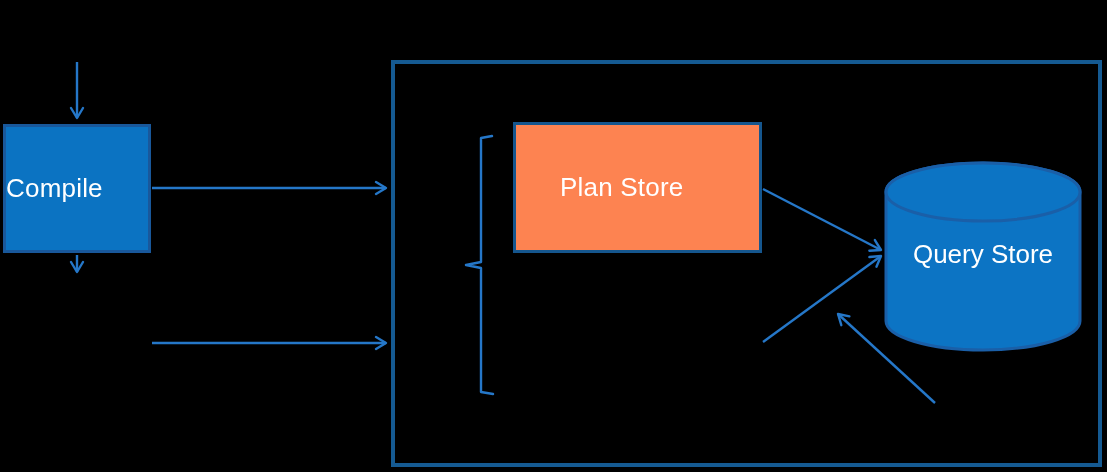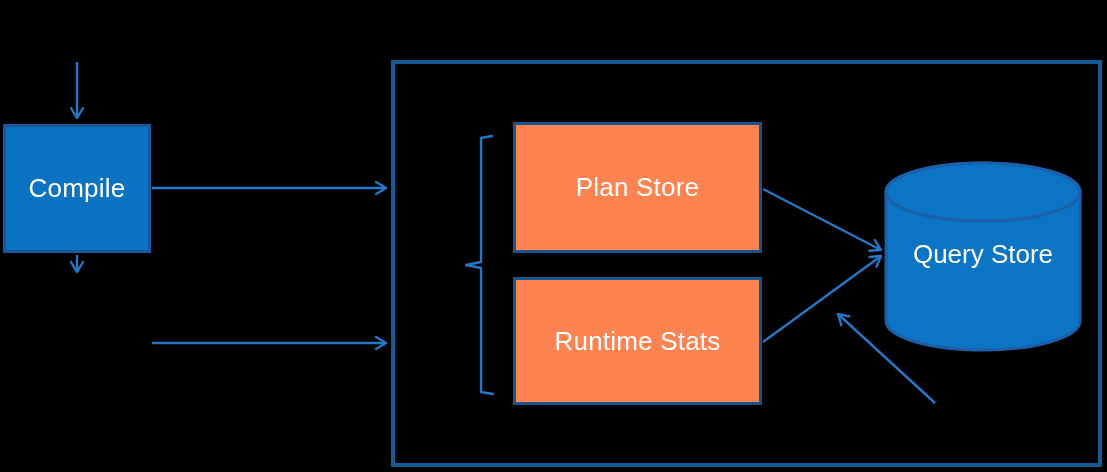--- a/index.html
+++ b/index.html
@@ -18,42 +18,42 @@
   #stage{
     position:relative;
     width:1107px;height:472px;
     background:var(--background);
     font-family:"Liberation Sans", sans-serif;
     overflow:hidden;
   }
   .node{
     position:absolute;
     box-sizing:border-box;
-    display:flex;align-items:center;justify-content:center;
+    display:flex;align-items:center;justify-content:flex-start;
     color:var(--text);
     font-size:26px;
     letter-spacing:0.2px;
   }
   .blue-node{
     background:var(--node-blue-fill);
     border:3px solid var(--node-blue-border);
   }
   .orange-node{
     background:var(--node-orange-fill);
     border:3px solid var(--node-orange-border);
   }
   #compile-box{left:3px;top:124px;width:148px;height:129px;}
   #execute-box{left:3px;top:278px;width:148px;height:127px;}
   #container-box{
     position:absolute;box-sizing:border-box;
     left:391px;top:60px;width:711px;height:407px;
     border:4px solid var(--container-border);
     background:transparent;
   }
-  #plan-store-box{left:513px;top:122px;width:249px;height:131px;}
+  #plan-store-box{left:513px;top:122px;width:249px;height:131px;padding-left:44px;}
   #runtime-stats-box{left:513px;top:277px;width:249px;height:128px;}
   #cylinder-label{
     position:absolute;
     left:886px;top:238px;width:194px;
     color:var(--text);
     font-size:26px;line-height:33px;
     text-align:center;
   }
   svg.layer{position:absolute;left:0;top:0;width:1107px;height:472px;pointer-events:none;}
   .arrow-line{stroke:var(--arrow);stroke-width:2.4;fill:none;}
@@ -98,21 +98,18 @@
 
   <div class="node blue-node" id="compile-box">
     <span>Compile</span>
   </div>
 
 
   <div class="node orange-node" id="plan-store-box">
     <span>Plan Store</span>
   </div>
 
-  <div class="node orange-node" id="runtime-stats-box">
-    <span>Runtime Stats</span>
-  </div>
 
   <div id="cylinder-label">
     <div>Query Store</div>
   </div>
 
 </div>
 
 </body></html>

